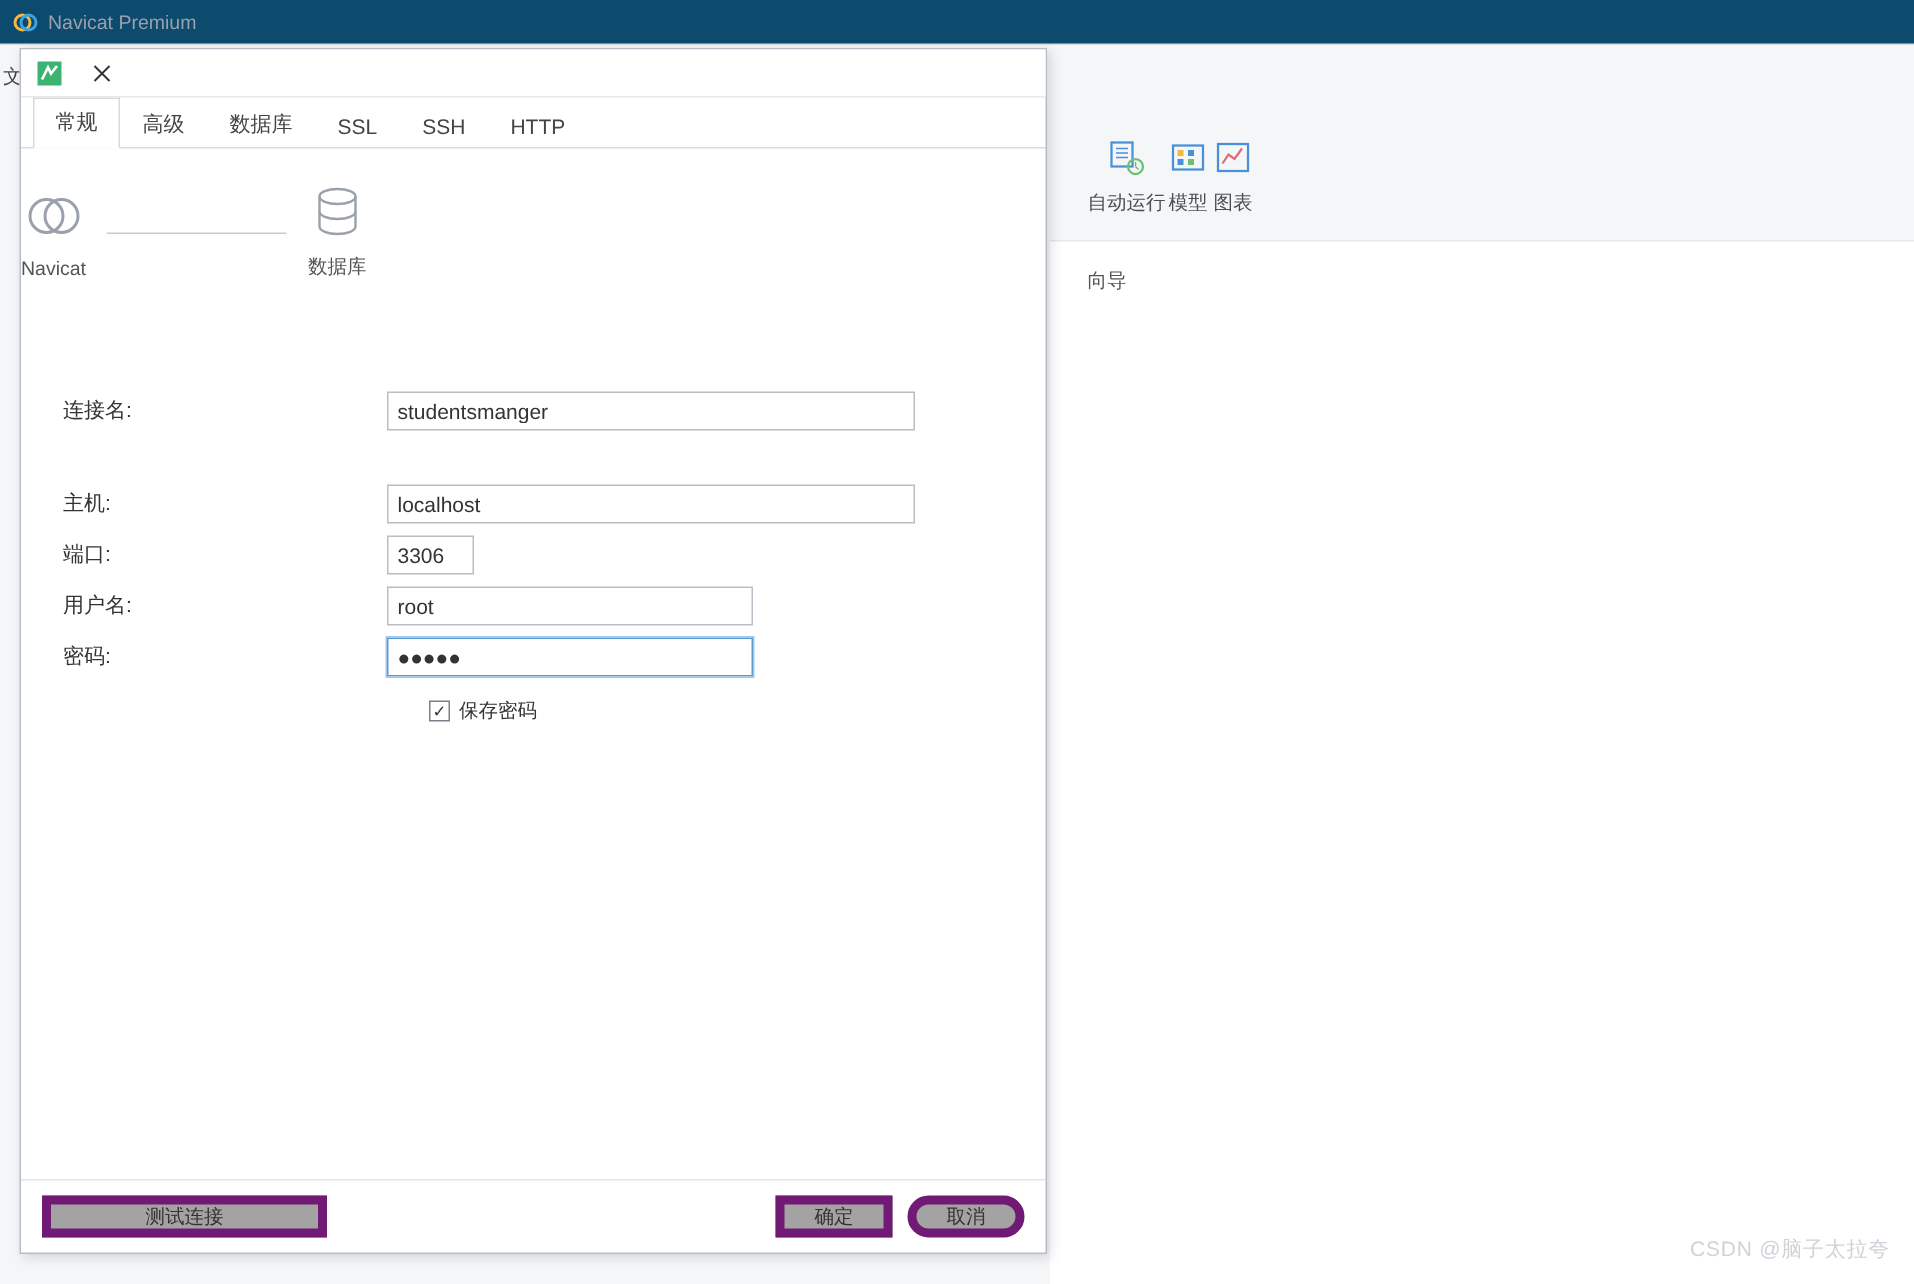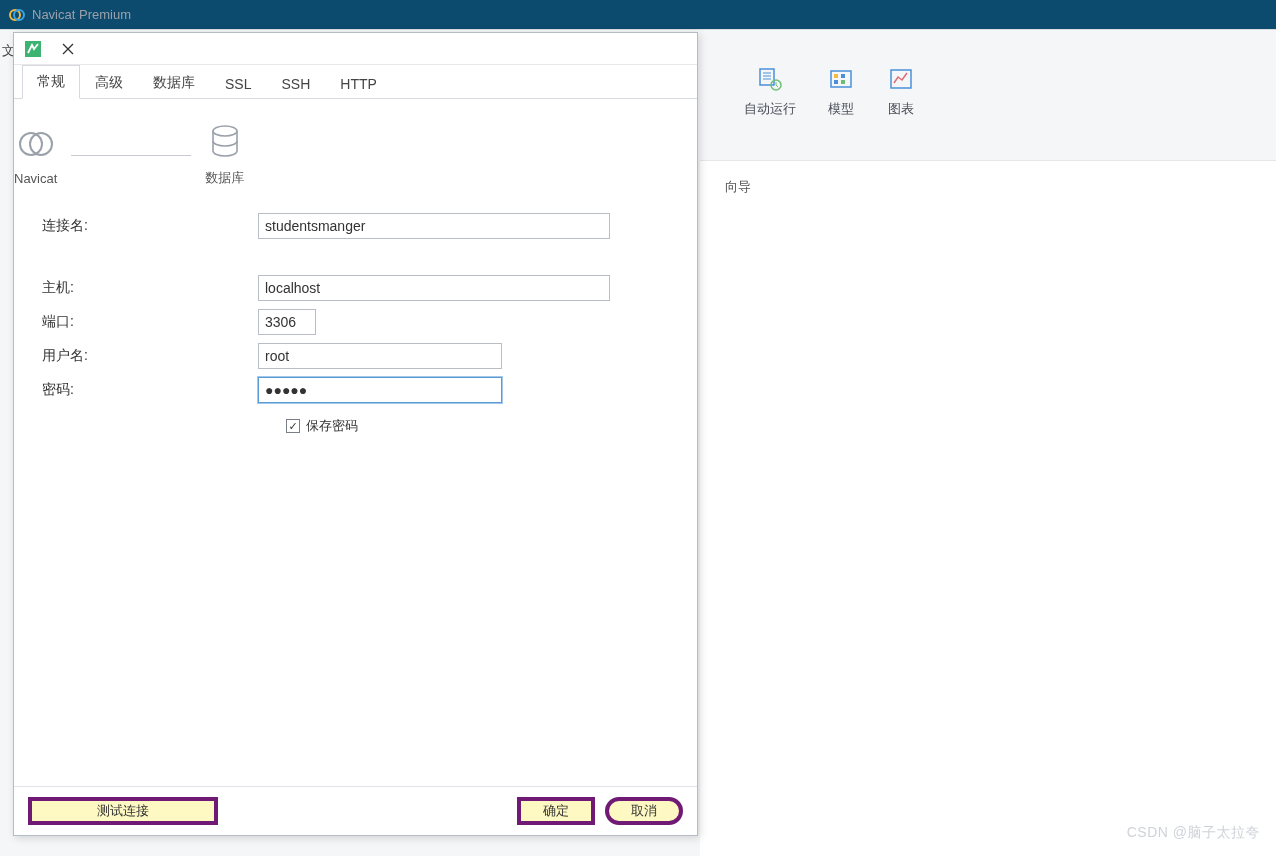--- a/index.html
+++ b/index.html
@@ -5,21 +5,21 @@
 * { box-sizing: border-box; margin: 0; padding: 0; font-family: "Microsoft YaHei", "Segoe UI", Arial, sans-serif; }
 body { width: 1276px; height: 856px; background: #fff; position: relative; overflow: hidden; font-size: 13px; color: #333; }
 
 
 .main-window { position: absolute; top: 0; left: 0; width: 1276px; height: 856px; background: #f5f6f8; }
 .main-title-bar { height: 30px; background: #0c4a6e; display: flex; align-items: center; padding: 0 8px; border-bottom: 1px solid #d9dde2; }
 .main-title-bar .app-icon { width: 18px; height: 18px; margin-right: 6px; display: flex; align-items: center; justify-content: center; }
 .main-title { color: #9aa1aa; font-size: 13px; }
 
 
-.bg-toolbar { position: absolute; top: 64px; left: 719px; right: 0; height: 80px; display: flex; gap: 30px; padding-left: 25px; }
+.bg-toolbar { position: absolute; top: 64px; left: 700px; right: 0; height: 80px; display: flex; padding-left: 25px; align-items: flex-end; }
 .bg-tool-item { display: flex; flex-direction: column; align-items: center; gap: 6px; color: #4a4f57; }
 .bg-tool-item .tool-icon { width: 30px; height: 30px; display: flex; align-items: center; justify-content: center; }
 .bg-tool-item .tool-label { font-size: 13px; }
 .bg-subbar { position: absolute; top: 160px; left: 700px; right: 0; height: 54px; background: #fff; border-top: 1px solid #e5e7ea; border-bottom: 1px solid #e5e7ea; display: flex; align-items: center; padding-left: 25px; color: #555; }
 .bg-content { position: absolute; top: 202px; left: 700px; right: 0; bottom: 0; background: #fff; }
 
 
 .dialog { position: absolute; left: 13px; top: 32px; width: 685px; height: 804px; background: #fff; border: 1px solid #b6bcc4; box-shadow: 2px 2px 8px rgba(0,0,0,0.15); display: flex; flex-direction: column; }
 .dialog-title-bar { height: 32px; background: #fff; display: flex; align-items: center; padding: 0 10px; border-bottom: 1px solid #e8e8e8; }
 .dialog-title-bar .dlg-icon { width: 18px; height: 18px; margin-right: 8px; }
@@ -29,32 +29,32 @@
 .tabs { display: flex; border-bottom: 1px solid #d6d9de; padding-left: 8px; height: 34px; align-items: flex-end; }
 .tab { padding: 7px 14px; cursor: pointer; color: #444; font-size: 14px; border: 1px solid transparent; border-bottom: none; position: relative; top: 1px; }
 .tab.active { background: #fff; border-color: #d6d9de; border-bottom: 1px solid #fff; }
 
 .conn-graphic { display: flex; align-items: center; justify-content: flex-start; gap: 14px; padding: 24px 0 12px 0; }
 .conn-node { display: flex; flex-direction: column; align-items: center; gap: 8px; color: #555; }
 .conn-line { width: 120px; height: 1px; background: #c8ccd2; }
 
 .form-area { padding: 10px 28px; }
 .form-row { display: flex; align-items: center; height: 34px; margin-bottom: 0px; }
-.form-row.gap-after { margin-bottom: 28px; }
+.form-row.gap-after { margin-bottom: 28px; margin-top: 48px; }
 .form-label { width: 216px; font-size: 14px; color: #333; }
 .text-input { border: 1px solid #b8bdc6; height: 26px; padding: 0 6px; font-size: 14px; color: #333; background: #fff; }
 .text-input.focused { border-color: #5b9bd5; outline: 1px solid #a3c8ea; }
 .w-400 { width: 352px; }
 .w-60 { width: 58px; }
 .w-244 { width: 244px; }
 .checkbox-row { display: flex; align-items: center; gap: 6px; padding: 10px 0 0 244px; }
 .checkbox-box { width: 14px; height: 14px; border: 1px solid #7a7f87; display: flex; align-items: center; justify-content: center; font-size: 11px; color: #333; }
 
 .dialog-footer { margin-top: auto; border-top: 1px solid #e0e3e8; padding: 10px 14px; display: flex; align-items: center; }
-.btn { height: 28px; min-width: 78px; padding: 0 14px; background: #fef9c3; border: 4px solid #701a75; color: #333; font-size: 13px; cursor: pointer; display: inline-flex; align-items: center; justify-content: center; }
+.btn { height: 28px; min-width: 78px; padding: 0 14px; background: #a3a3a3; border: 6px solid #701a75; color: #333; font-size: 13px; cursor: pointer; display: inline-flex; align-items: center; justify-content: center; }
 .btn-test { min-width: 190px; }
 .footer-spacer { flex: 1; }
 .btn + .btn { margin-left: 10px; border-radius: 14px; }
 
 .watermark { position: absolute; right: 16px; bottom: 14px; color: #cfd3d8; font-size: 14px; letter-spacing: 0.5px; }
 
 
 .trunc-menu { position: absolute; left: 2px; top: 42px; color: #444; font-size: 13px; }
 </style>
 </head>

